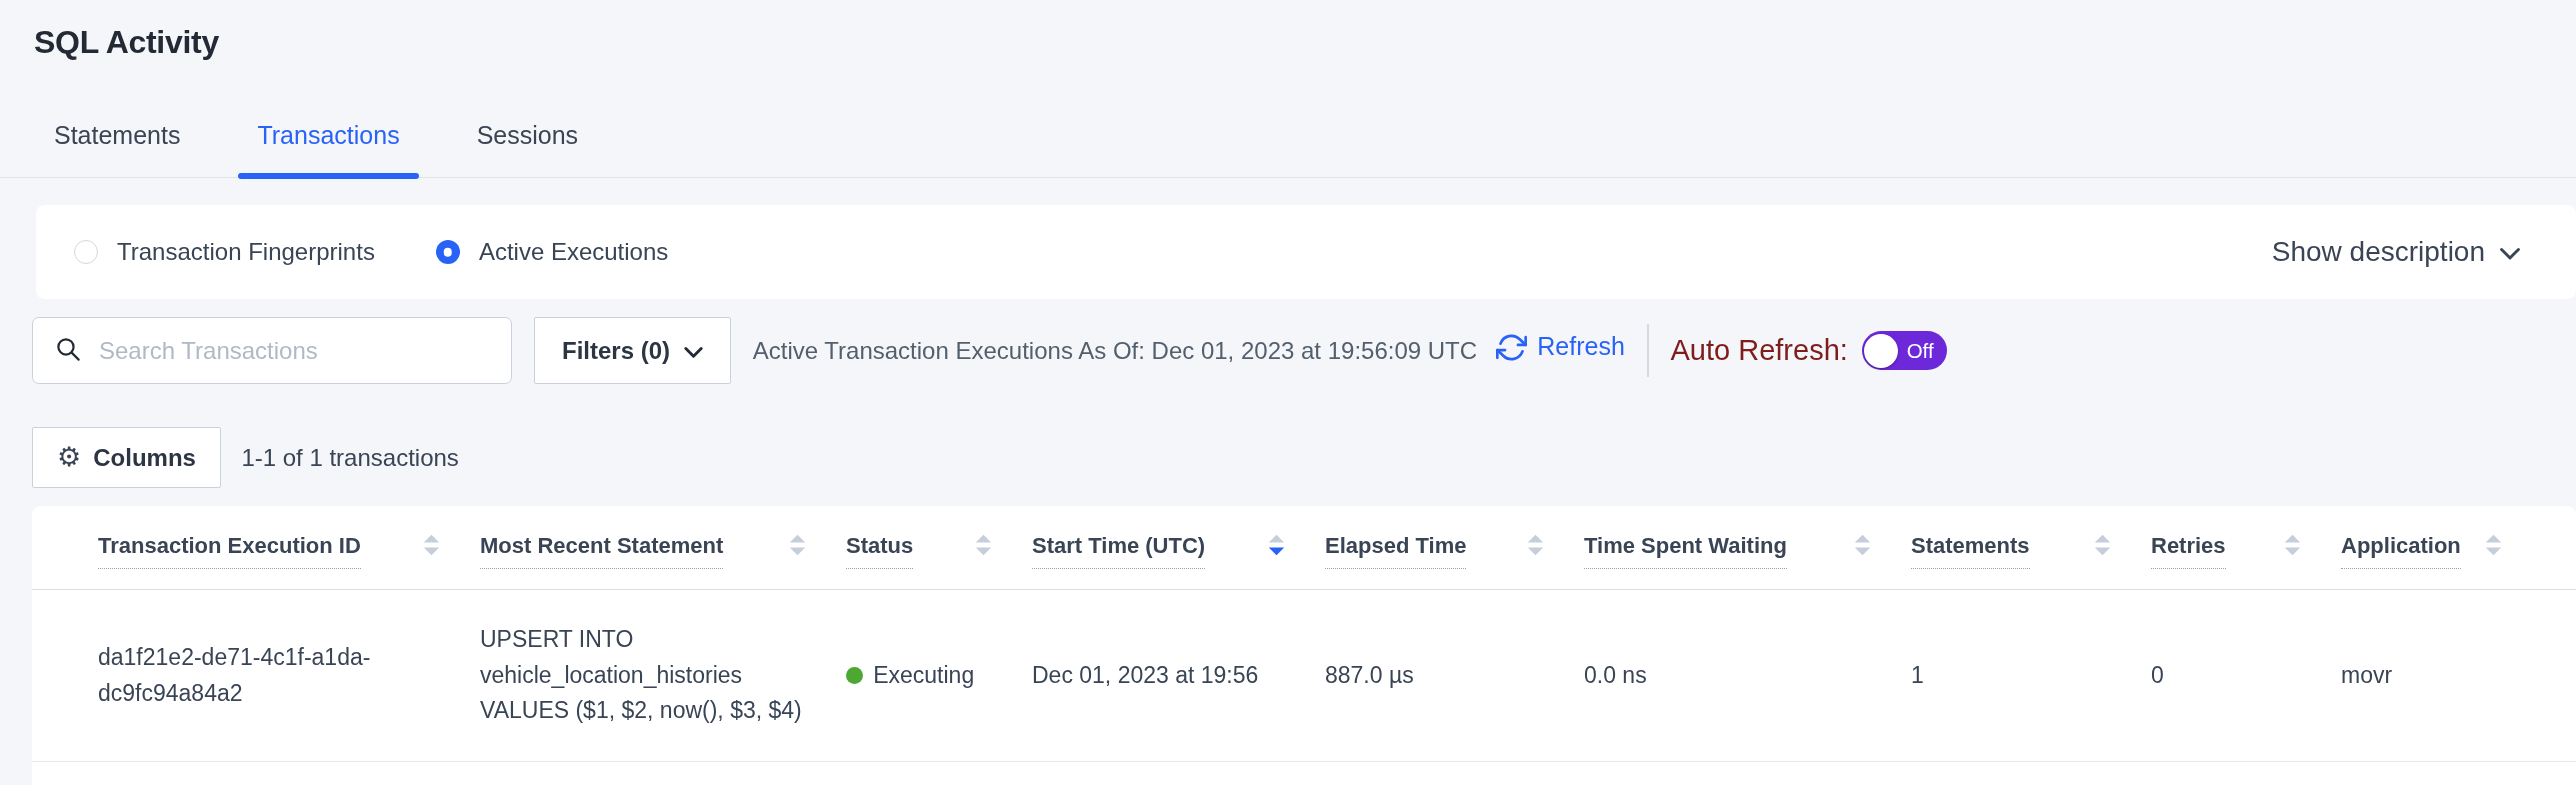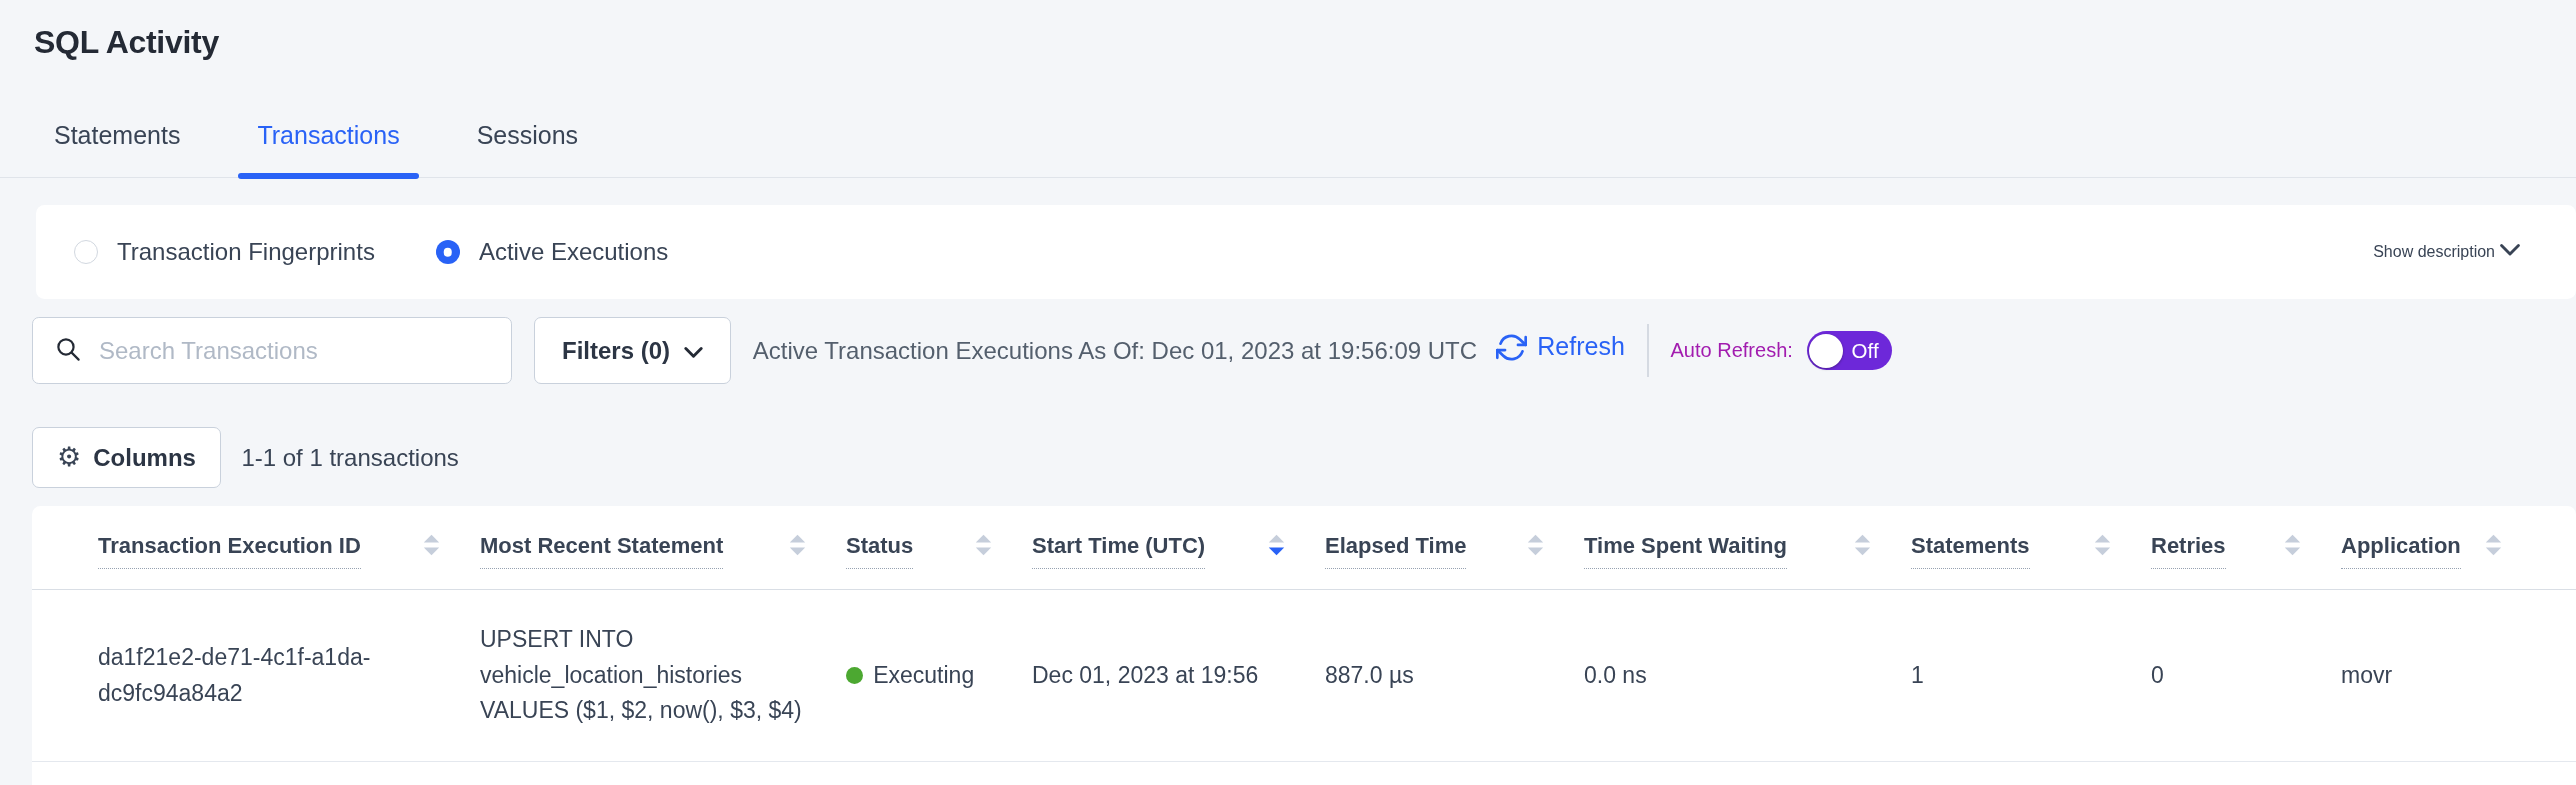--- a/index.html
+++ b/index.html
@@ -46,45 +46,45 @@
     width:24px; height:24px; border-radius:50%;
     border:1.7px solid #d2d8e0; background:#fff; flex:0 0 auto;
   }
   .radio-circle.checked { border:none; background:#2962f6; position:relative; }
   .radio-circle.checked::after {
     content:""; position:absolute; left:50%; top:50%;
     width:8.5px; height:8.5px; border-radius:50%; background:#fff;
     transform:translate(-50%,-50%);
   }
   .spacer { flex:1; }
-  .show-desc { display:flex; align-items:center; gap:4px; font-size:16px; color:#394455; cursor:pointer; }
+  .show-desc { display:flex; align-items:flex-start; gap:14px; font-size:28px; color:#394455; cursor:pointer; }
 
   
   .controls { margin:18px 0 0 32px; display:flex; align-items:center; }
   .search-box {
     width:480px; height:67px; background:#fff;
     border:1.7px solid #c9d1dc; border-radius:6.8px;
     display:flex; align-items:center; gap:17px; padding:0 22px;justify-content:space-between;
   }
   .search-box input {
     border:none; outline:none; flex:1; font-size:24px; color:#394455;
     font-family:"Liberation Sans", sans-serif; background:transparent;
   }
   .search-box input::placeholder { color:#b0b9c6; }
   .btn {
-    height:67px; background:#fff; border:1.7px solid #c9d1dc; border-radius:7px;
+    height:67px; background:#fff; border:1.7px solid #c9d1dc; border-radius:2px;
     display:flex; align-items:center; gap:13.7px; padding:0 27px;
     font-size:24px; font-weight:700; color:#2c3544; cursor:pointer; white-space:nowrap;
   }
   .filters-btn { margin-left:22px; }
   .asof { margin-left:22px; font-size:24px; color:#545f6d; white-space:nowrap; }
   .refresh { margin-left:19px; display:flex; gap:10.2px;
     color:#2962f6; font-size:25px; cursor:pointer; white-space:nowrap; }
   .vdivider { width:1.7px; height:53px; background:#d5dae2; margin:0 22px; }
-  .auto-label { font-size:20px; color:#a21caf; white-space:nowrap; }
+  .auto-label { font-size:29px; color:#7f1d1d; white-space:nowrap; }
   .toggle {
     width:85px; height:39px; border-radius:19.6px; background:#6d28d9;
     display:flex; align-items:center; margin-left:13.7px; cursor:pointer;
   }
   .knob { width:34px; height:34px; border-radius:50%; background:#fff; margin-left:2.6px;
     box-shadow:0 0.9px 2.6px rgba(0,0,0,.35); }
   .toggle-state { color:#fff; font-size:20.5px; margin-left:8.5px; }
 
   
   .toolbar { margin:43px 0 0 32px; display:flex; align-items:center; }

